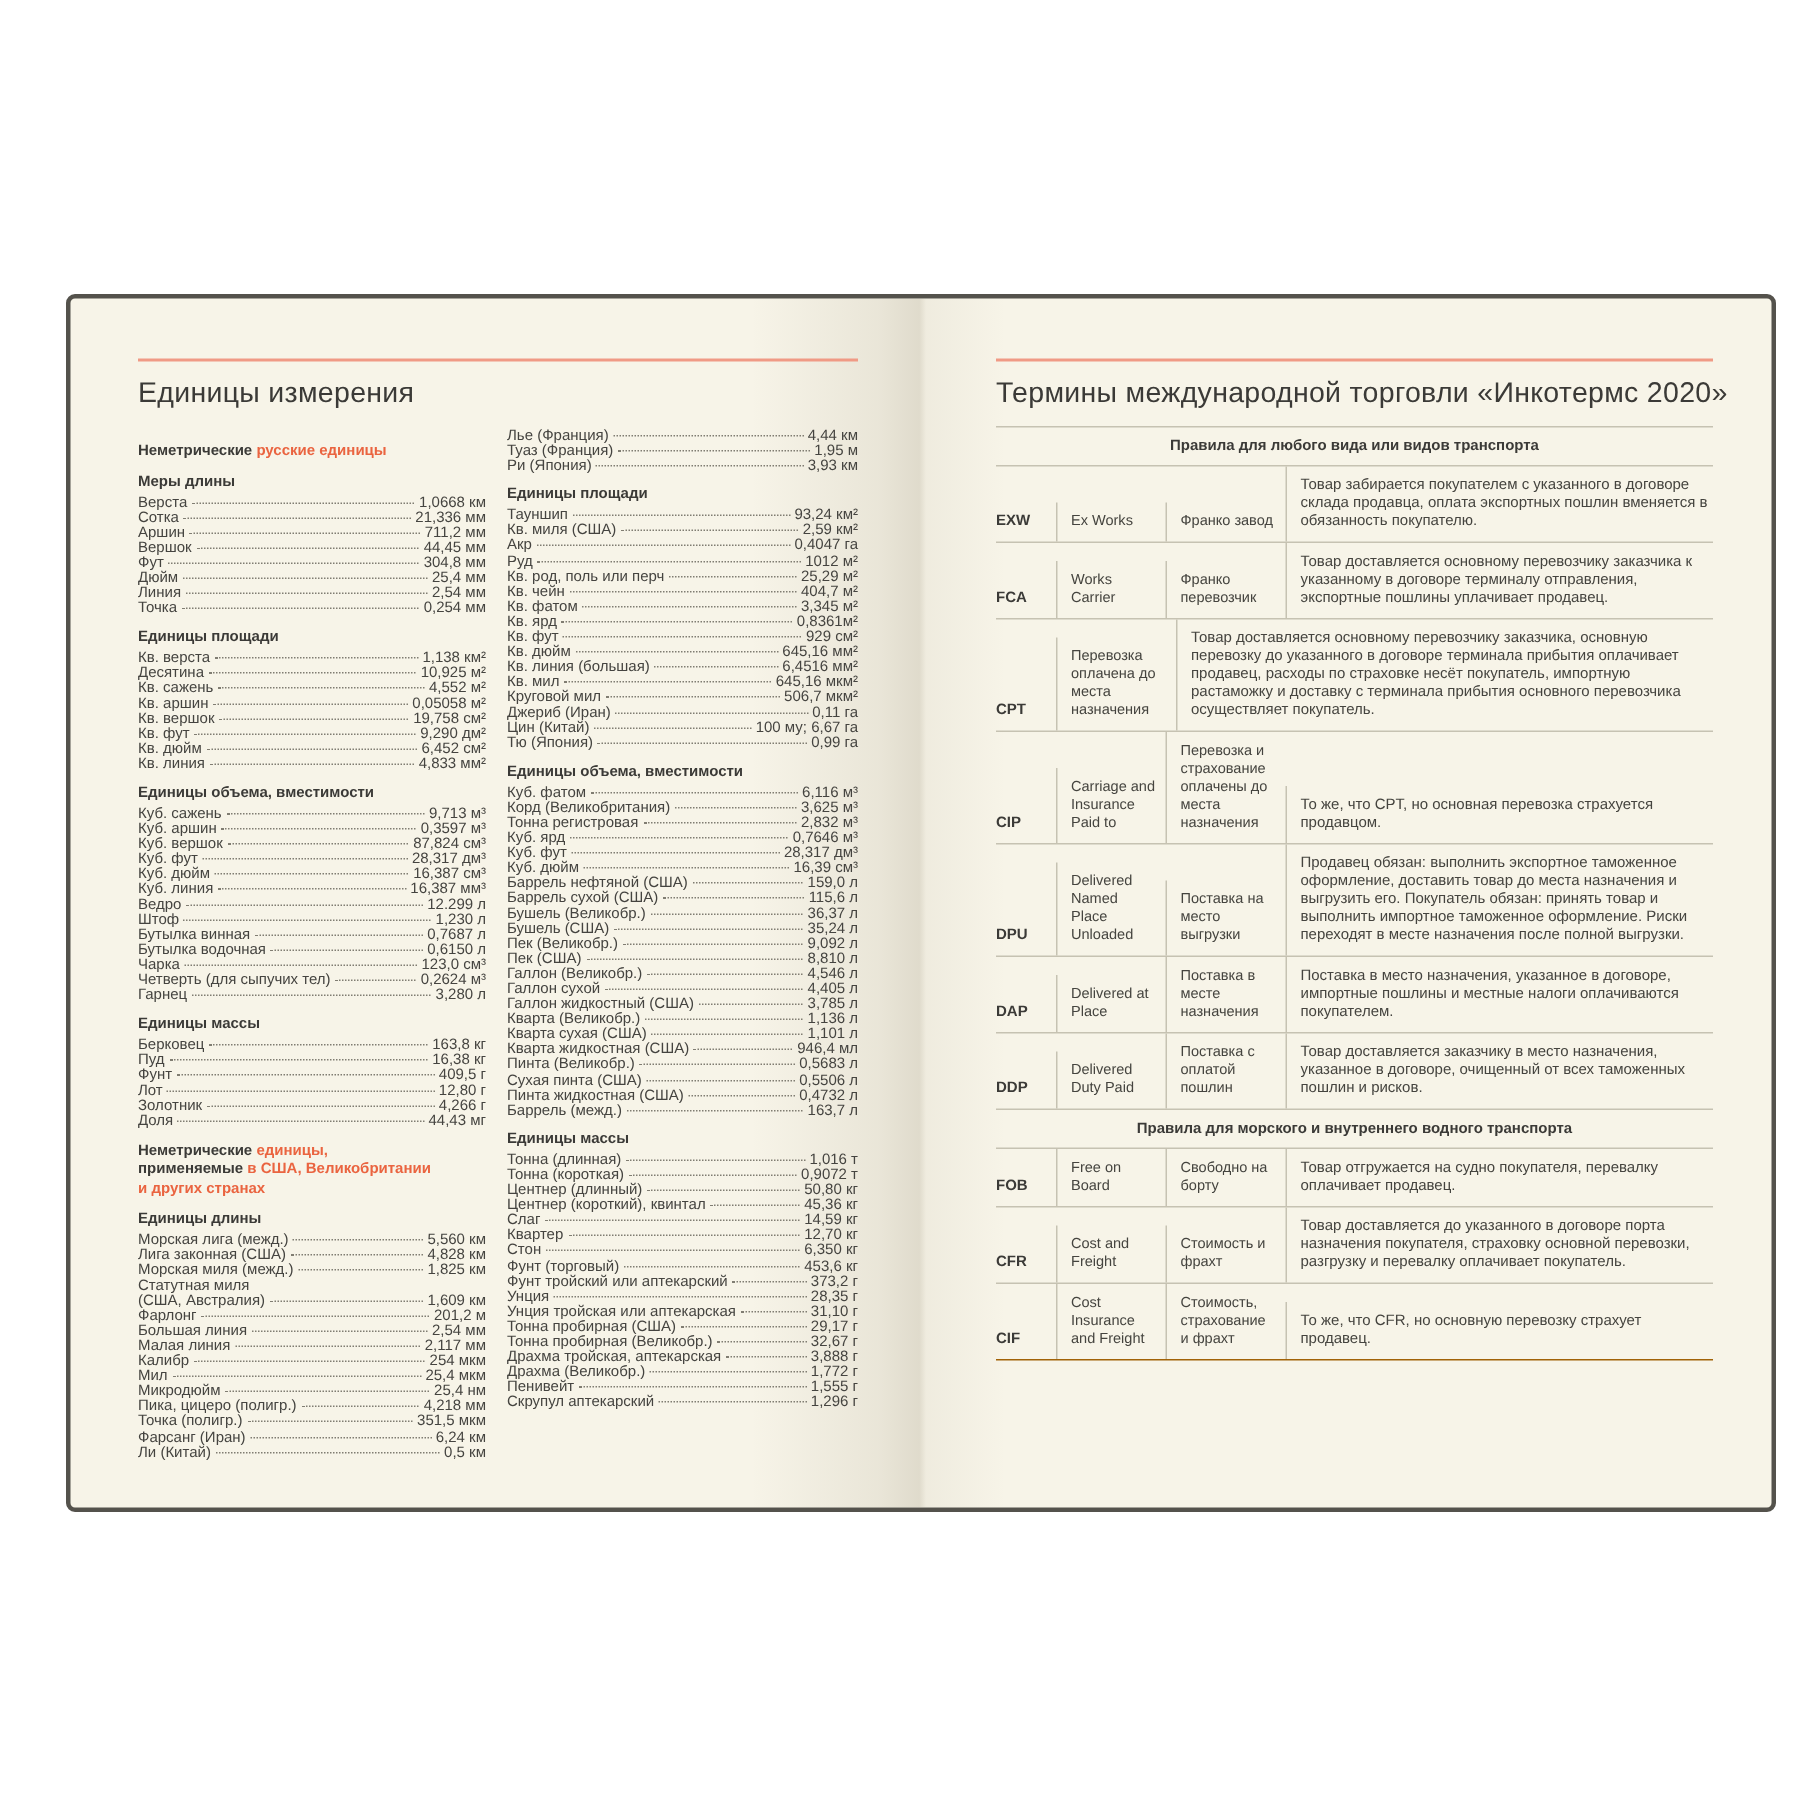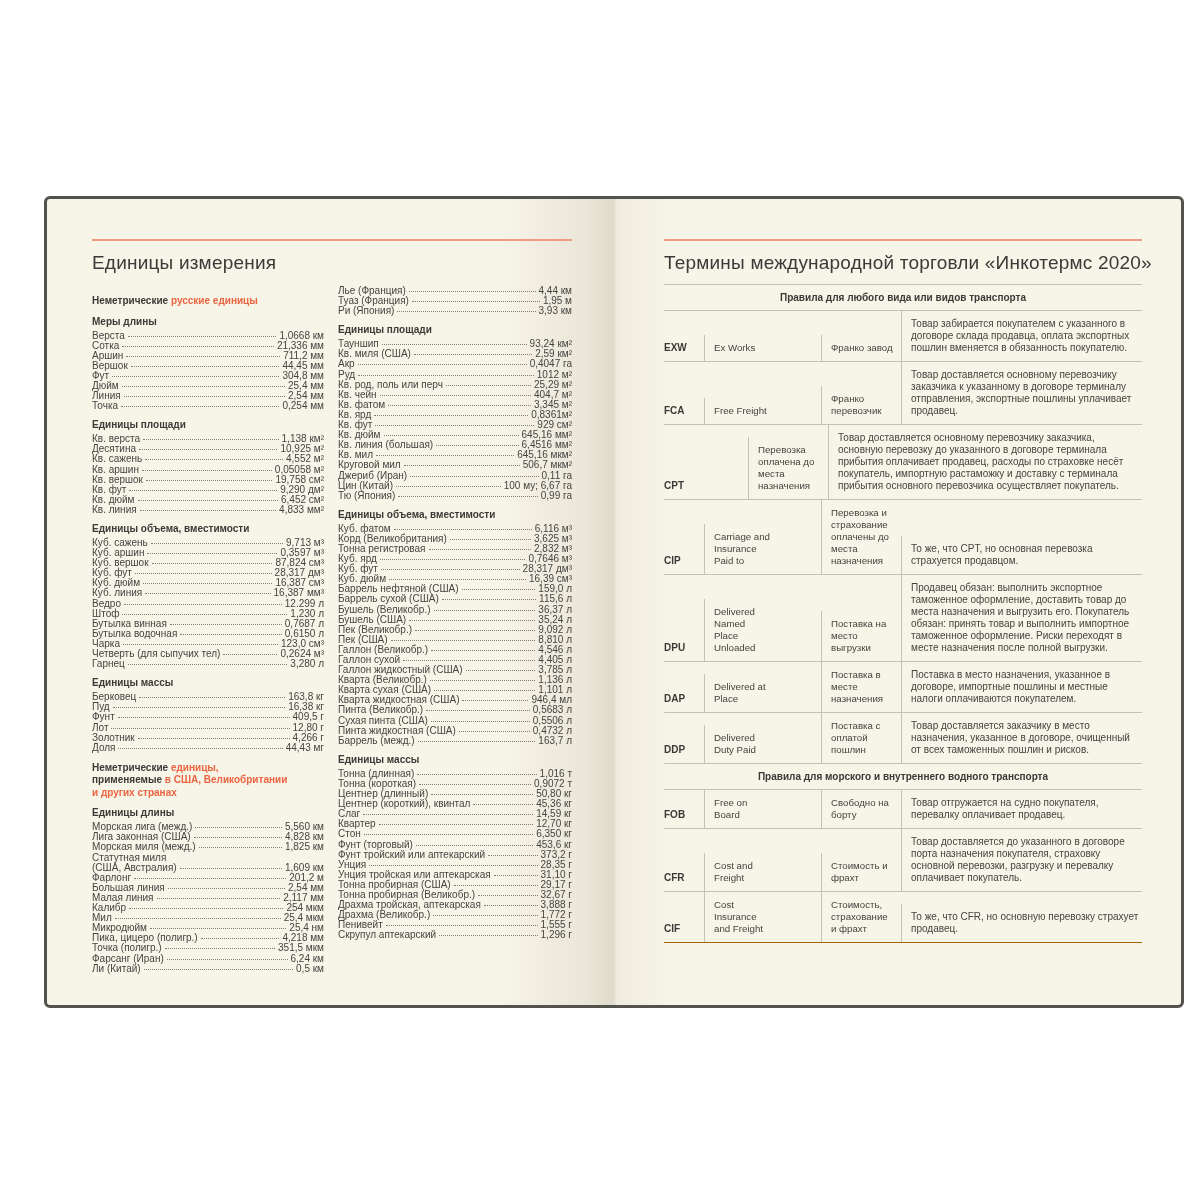--- a/index.html
+++ b/index.html
@@ -49,21 +49,21 @@
   .thead{
     text-align:center;font-weight:bold;font-size:10px;color:#3b3a37;
     padding:7px 0;border-top:1px solid #c6c2b2;
   }
   .trow{display:flex;border-top:1px solid #c6c2b2;align-items:flex-end;
         font-size:10px;line-height:12px;color:#45443f;}
   .trow>div{padding-top:7px;padding-bottom:7px;box-sizing:border-box;}
   .c-code{width:40px;font-weight:bold;color:#3b3a37;flex:none;}
   .c-en,.c-ru{font-size:9.7px;}
   .c-en{width:73px;flex:none;}
-  .c-ru{width:80px;flex:none;margin-left:44px;}
+  .c-ru{width:80px;flex:none;}
   .c-en,.c-ru,.c-desc{border-left:1px solid #c6c2b2;padding-left:9px;padding-right:7px;}
   .c-desc{flex:1;padding-right:0;}
 </style>
 </head>
 <body>
 
 <div class="book">
   <div class="fold"></div>
 
   <section class="page page-left">
@@ -653,21 +653,21 @@
     <div class="tbl" id="incoterms">
         <div class="thead">Правила для любого вида или видов транспорта</div>
         <div class="trow">
           <div class="c-code">EXW</div>
           <div class="c-en">Ex Works</div>
           <div class="c-ru">Франко завод</div>
           <div class="c-desc">Товар забирается покупателем с указанного в договоре склада продавца, оплата экспортных пошлин вменяется в обязанность покупателю.</div>
         </div>
         <div class="trow">
           <div class="c-code">FCA</div>
-          <div class="c-en">Free Freight</div>
+          <div class="c-en">Works Carrier</div>
           <div class="c-ru">Франко перевозчик</div>
           <div class="c-desc">Товар доставляется основному перевозчику заказчика к указанному в договоре терминалу отправления, экспортные пошлины уплачивает продавец.</div>
         </div>
         <div class="trow">
           <div class="c-code">CPT</div>
           <div class="c-ru">Перевозка оплачена до места назначения</div>
           <div class="c-desc">Товар доставляется основному перевозчику заказчика, основную перевозку до указанного в договоре терминала прибытия оплачивает продавец, расходы по страховке несёт покупатель, импортную растаможку и доставку с терминала прибытия основного перевозчика осуществляет покупатель.</div>
         </div>
         <div class="trow">
           <div class="c-code">CIP</div>

